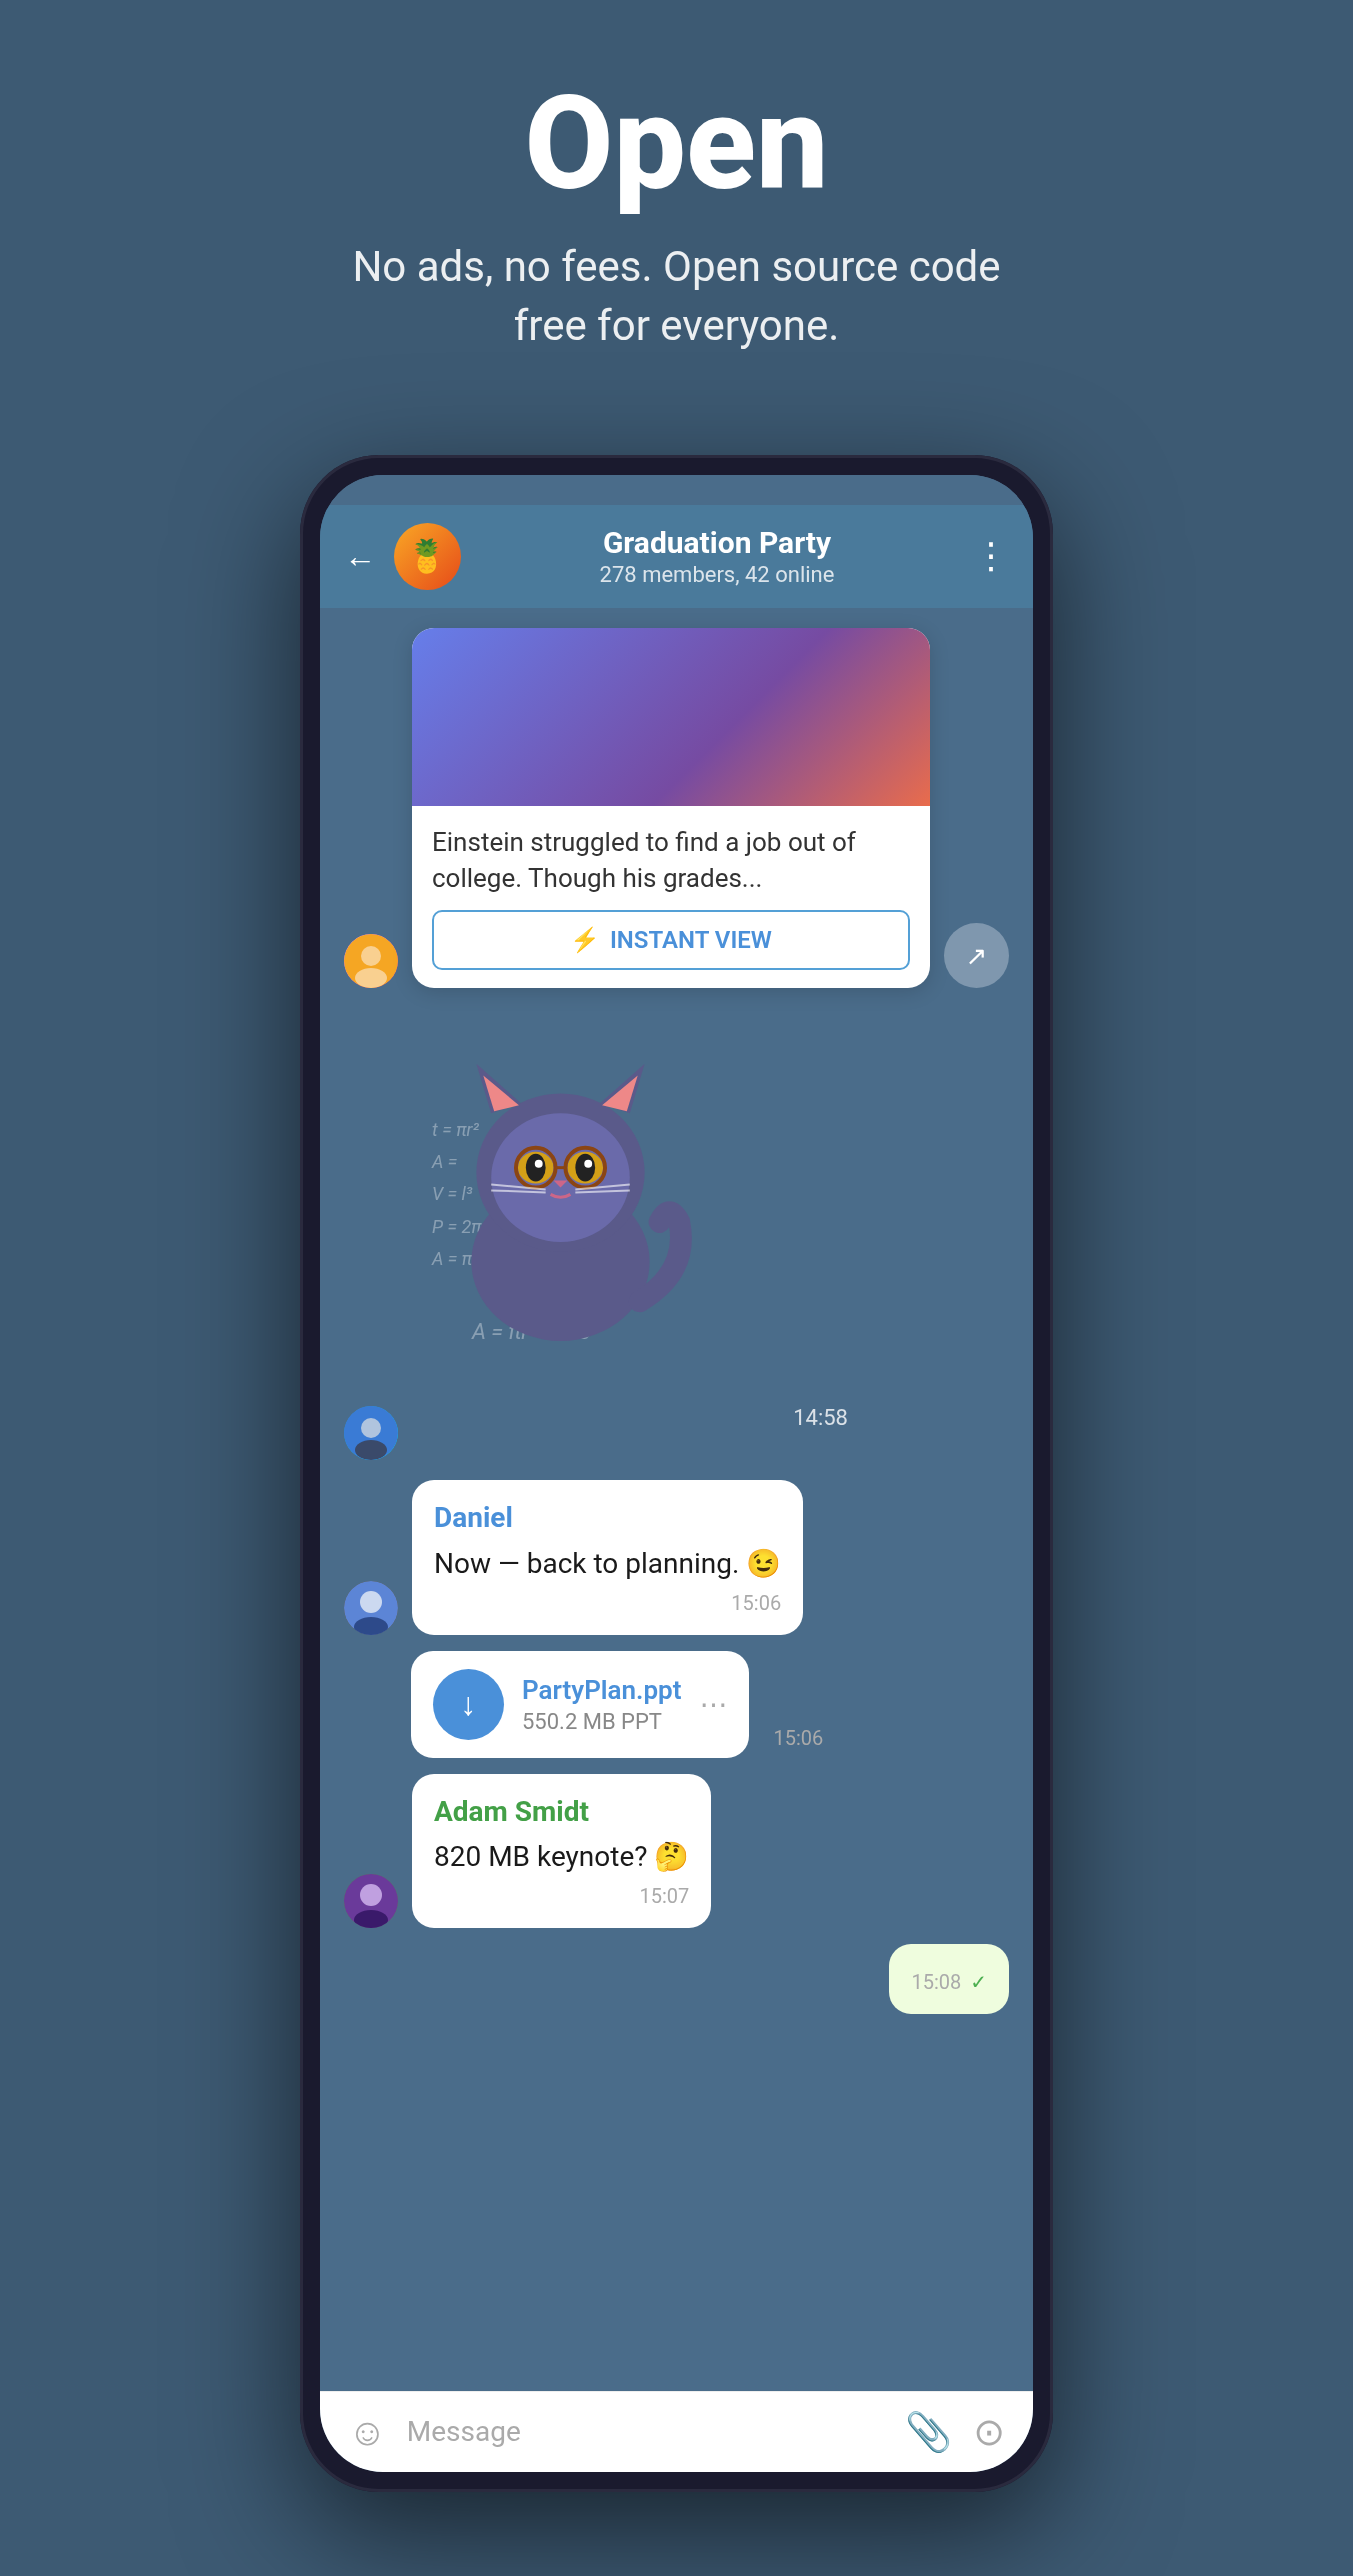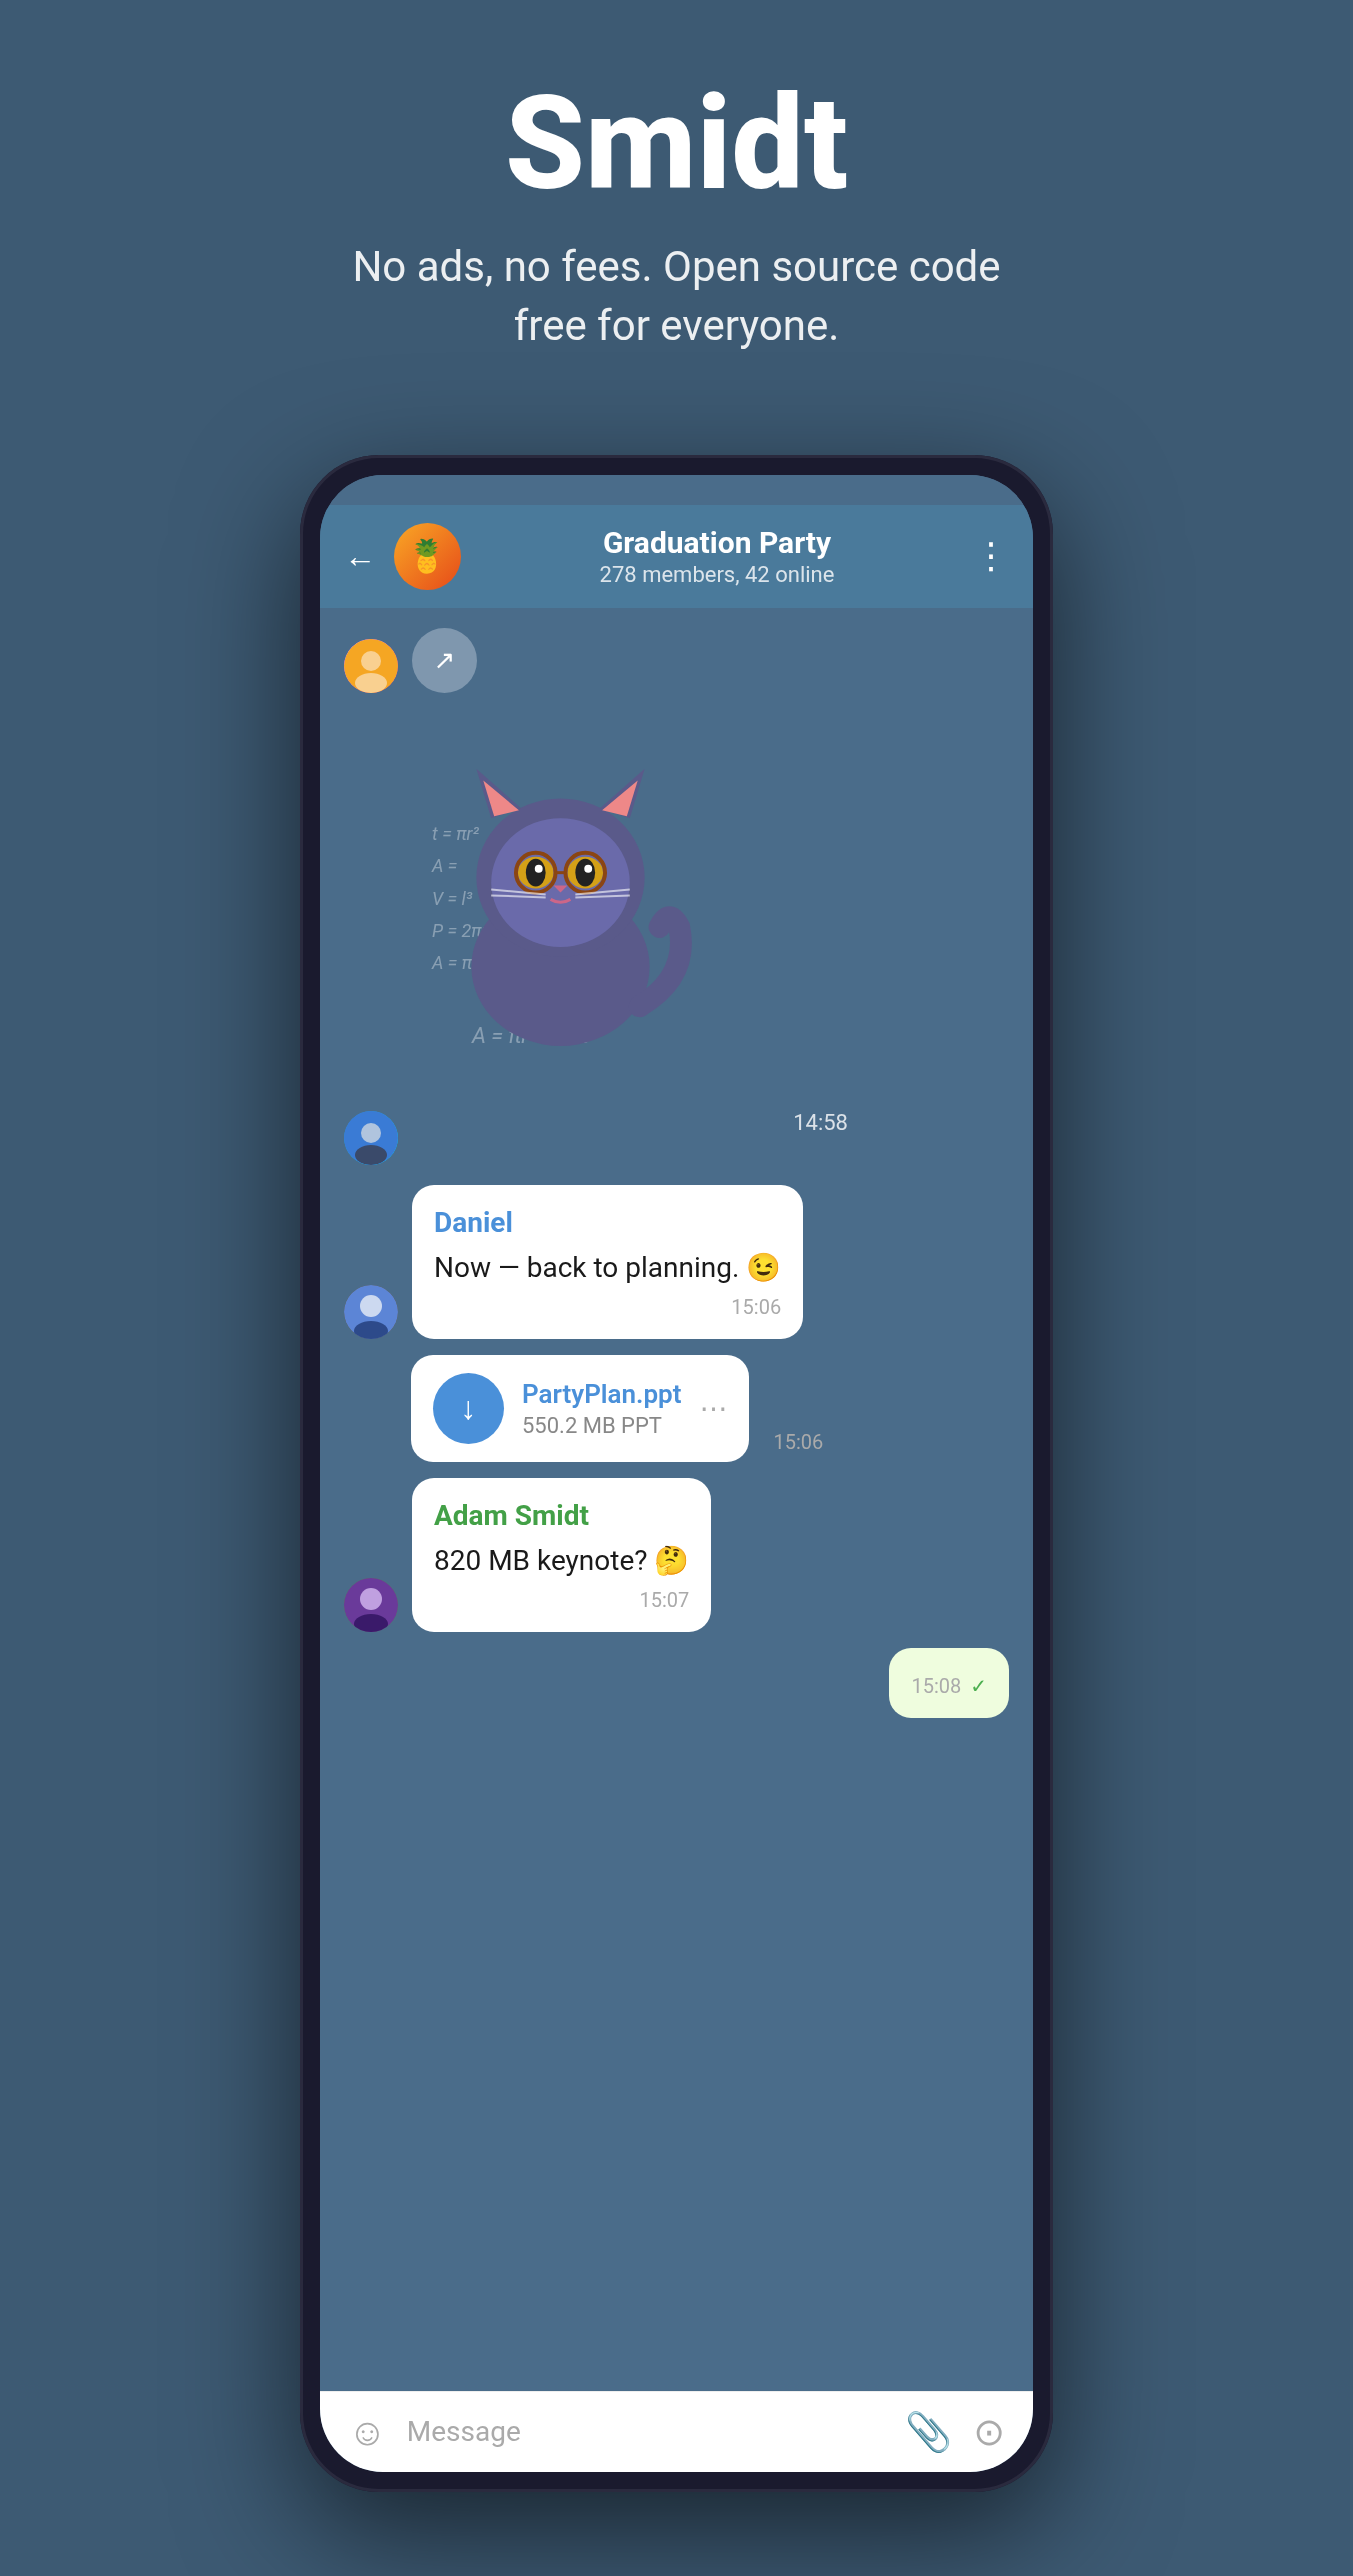--- a/index.html
+++ b/index.html
@@ -337,21 +337,21 @@
 
     
     .avatar-female {
       background: linear-gradient(135deg, #f093fb, #f5576c);
     }
   </style>
 </head>
 <body>
 
 <div class="hero">
-  <h1 class="hero-title">Smidt</h1>
+  <h1 class="hero-title">Open</h1>
   <p class="hero-subtitle">No ads, no fees. Open source code free for everyone.</p>
 </div>
 
 <div class="phone-wrapper">
   <div class="phone-frame">
     <div class="phone-screen">
 
       <div class="status-bar"></div>
 
       <div class="chat-header">
@@ -371,20 +371,29 @@
 
         <div class="msg-row">
           <div class="msg-avatar avatar-female">
             <svg width="54" height="54" viewBox="0 0 54 54">
               <circle cx="27" cy="27" r="27" fill="#f5a623"></circle>
               <circle cx="27" cy="22" r="10" fill="#f9d090"></circle>
               <ellipse cx="27" cy="44" rx="16" ry="10" fill="#f9d090"></ellipse>
             </svg>
           </div>
           <div style="display:flex; align-items:flex-end; gap:14px;">
+            <div class="instant-view-card">
+              <div class="iv-image" style="background: linear-gradient(135deg, #667eea 0%, #764ba2 60%, #e96c4c 100%); height:178px;">
+              </div>
+              <div class="iv-text">Einstein struggled to find a job out of college. Though his grades...</div>
+              <div class="iv-btn">
+                <span>⚡</span>
+                <span>INSTANT VIEW</span>
+              </div>
+            </div>
             <div class="share-btn">
               <span>↗</span>
             </div>
           </div>
         </div>
 
         <div class="msg-row" style="margin-bottom:20px;">
           <div class="sticker-avatar msg-avatar">
             <svg width="54" height="54" viewBox="0 0 54 54">
               <circle cx="27" cy="27" r="27" fill="#3a7bd5"></circle>

